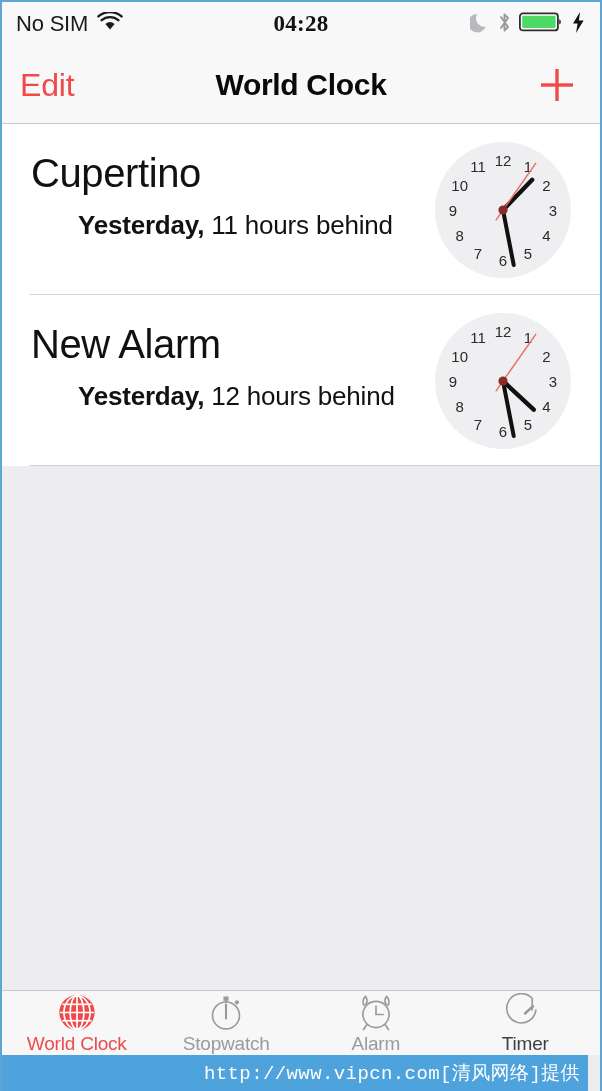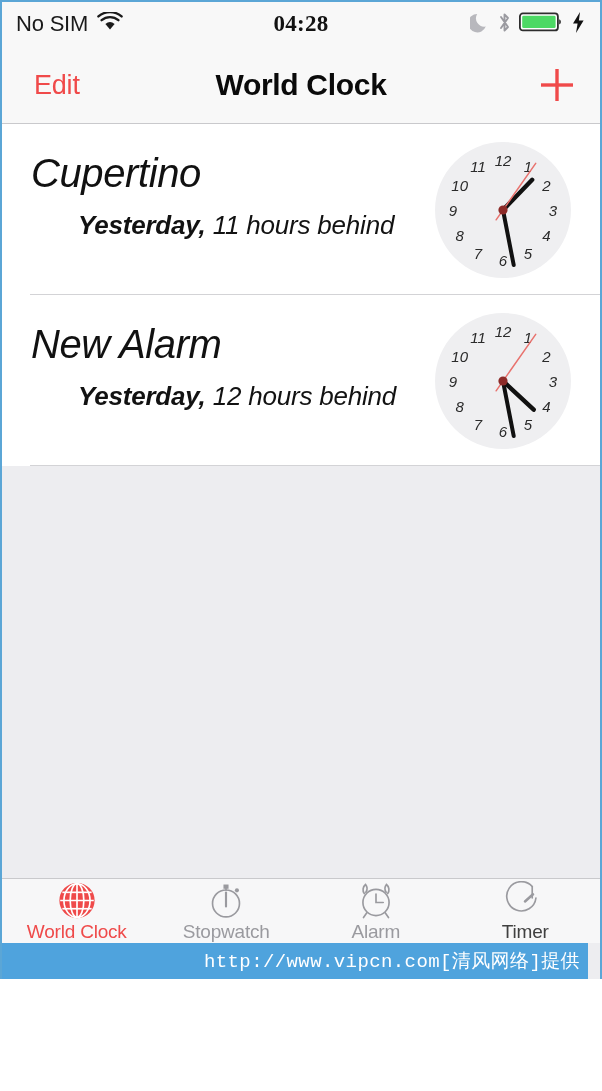--- a/index.html
+++ b/index.html
@@ -7,21 +7,21 @@
     padding: 0;
     background: #ffffff;
   }
   body {
     font-family: "Liberation Sans", sans-serif;
     -webkit-font-smoothing: antialiased;
   }
   #phone {
     position: relative;
     width: 602px;
-    height: 979px;
+    height: 1091px;
     overflow: hidden;
     background: #ededf0;
     box-sizing: border-box;
     border-left: 2px solid #5ba6d6;
     border-right: 2px solid #5ba6d6;
     border-top: 2px solid #5ba6d6;
   }
 
   
   #status-bar {
@@ -69,24 +69,24 @@
   #nav-bar {
     position: absolute;
     top: 44px; left: 0; right: 0;
     height: 78px;
     background: #f8f8f8;
     border-bottom: 1px solid #c9c9cc;
     box-sizing: border-box;
   }
   #edit-button {
     position: absolute;
-    left: 32px;
+    left: 18px;
     top: 50%;
     transform: translateY(-50%);
-    font-size: 27px;
+    font-size: 32px;
     color: #f04a4a;
     cursor: pointer;
     letter-spacing: -0.2px;
   }
   #nav-title {
     position: absolute;
     left: 0; right: 0;
     top: 50%;
     transform: translateY(-50%);
     text-align: center;
@@ -103,21 +103,20 @@
     width: 42px;
     height: 42px;
     cursor: pointer;
   }
 
   
   #clock-list {
     position: absolute;
     top: 122px; left: 0; right: 0;
     background: #22c55e;
-    font-style: italic;
   }
   .clock-row {
     position: relative;
     height: 171px;
     background: #ffffff;
     box-sizing: border-box;
     cursor: pointer;
   }
   .row-sep {
     position: absolute;

